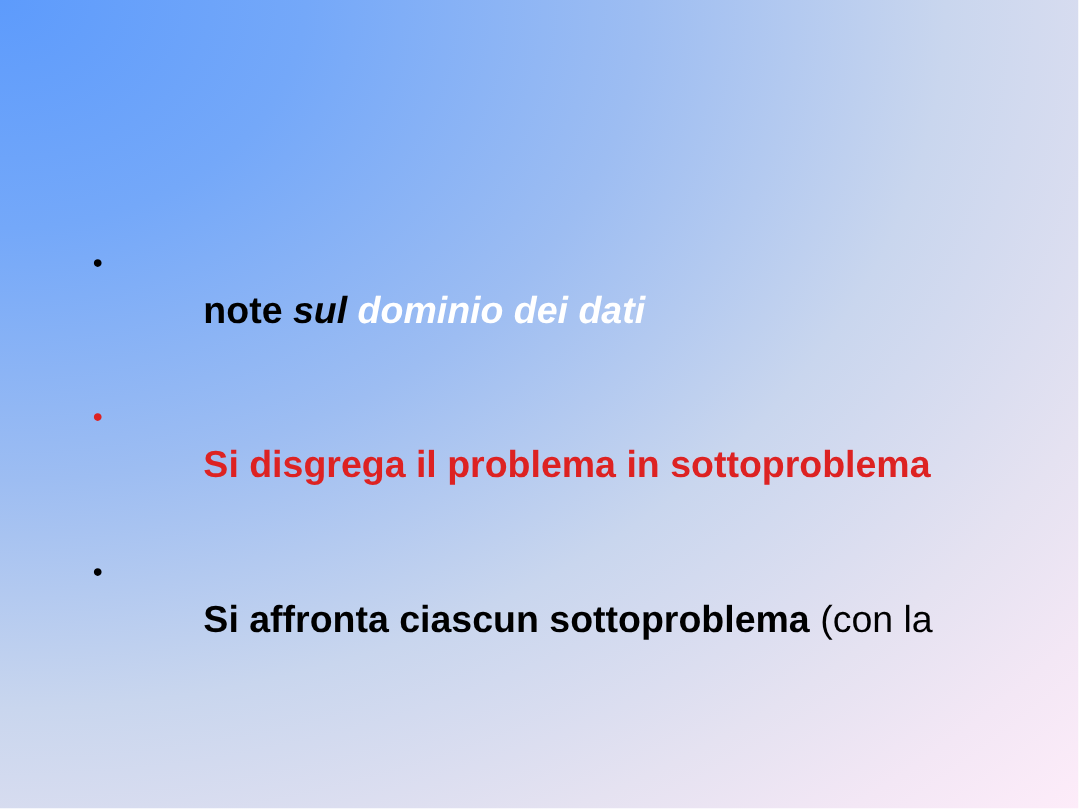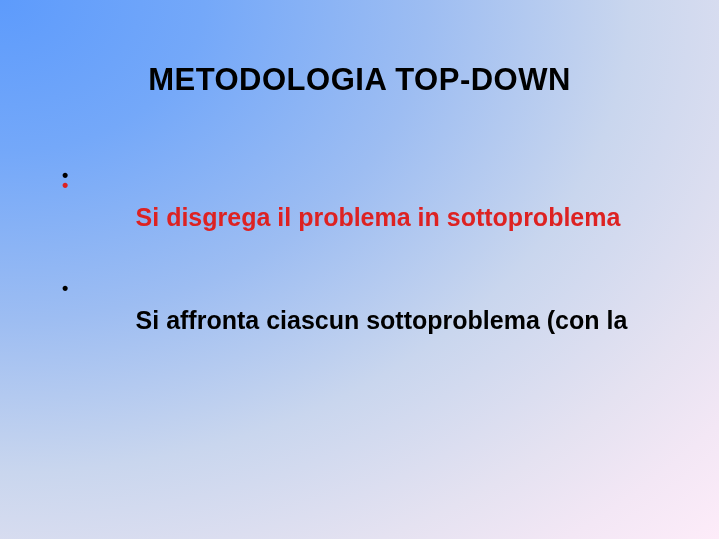--- a/index.html
+++ b/index.html
@@ -52,33 +52,35 @@
     font-size: 18px;
     line-height: 31px;
     font-weight: bold;
     color: #000000;
   }
   .line { white-space: pre-wrap; }
   .sg { white-space: pre-wrap; }
   .w { color: #ffffff; }
   .r { color: #dd2222; }
   .i { font-style: italic; }
-  .n { font-weight: 700; }
+  .n { font-weight: 400; }
 </style>
 </head>
 <body>
 
 <div class="slide">
 
-  <h1 class="title">METODOLOGIA TOP-DOWN</h1>
 
   <div class="content">
 
     <div class="bullet">
       <span class="marker">•</span>
+      <div class="line">
+        <span class="sg">note </span><span class="sg i">sul </span><span class="sg w i">dominio dei dati</span>
+      </div>
     </div>
 
     <div class="bullet">
       <span class="marker r">•</span>
       <div class="line">
         <span class="sg r">Si disgrega il problema in sottoproblema</span>
       </div>
     </div>
 
     <div class="bullet">

